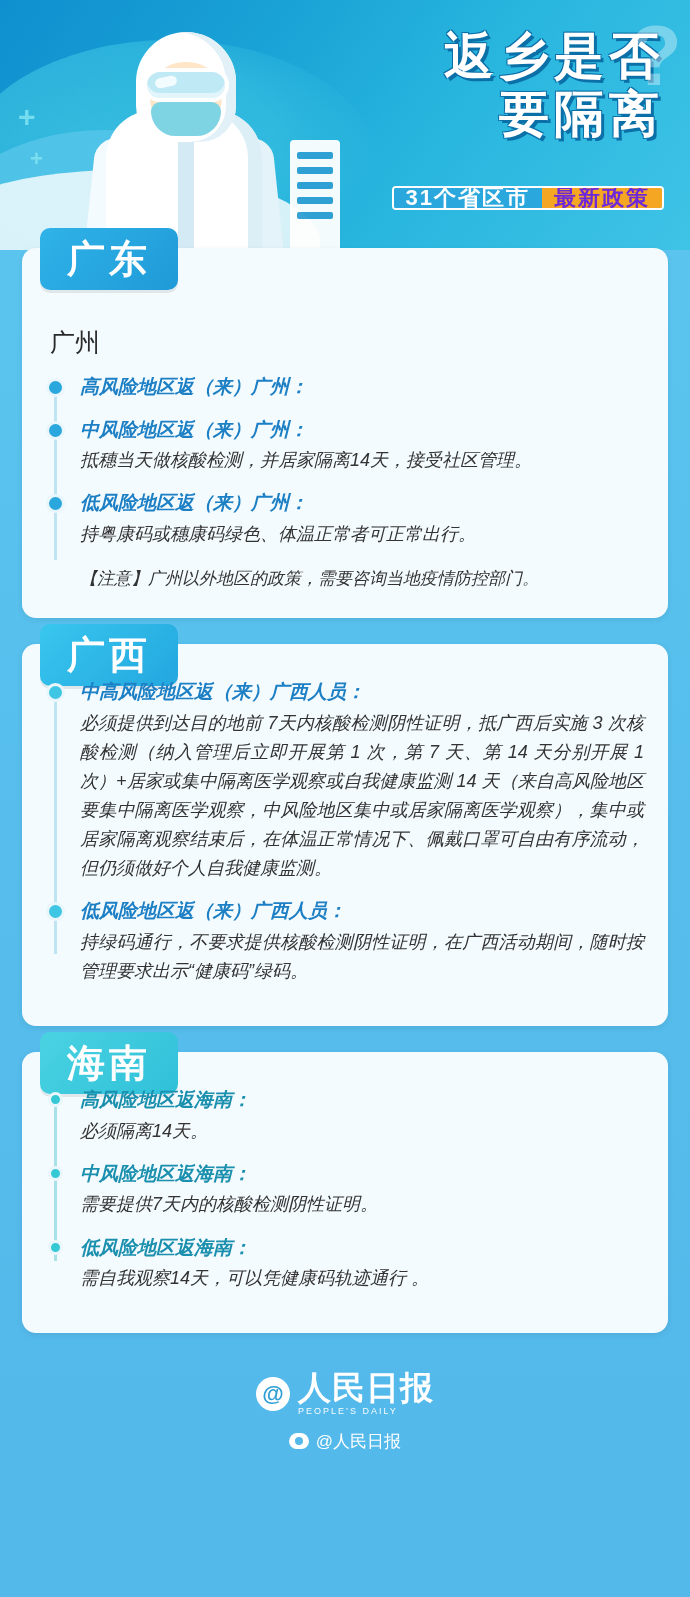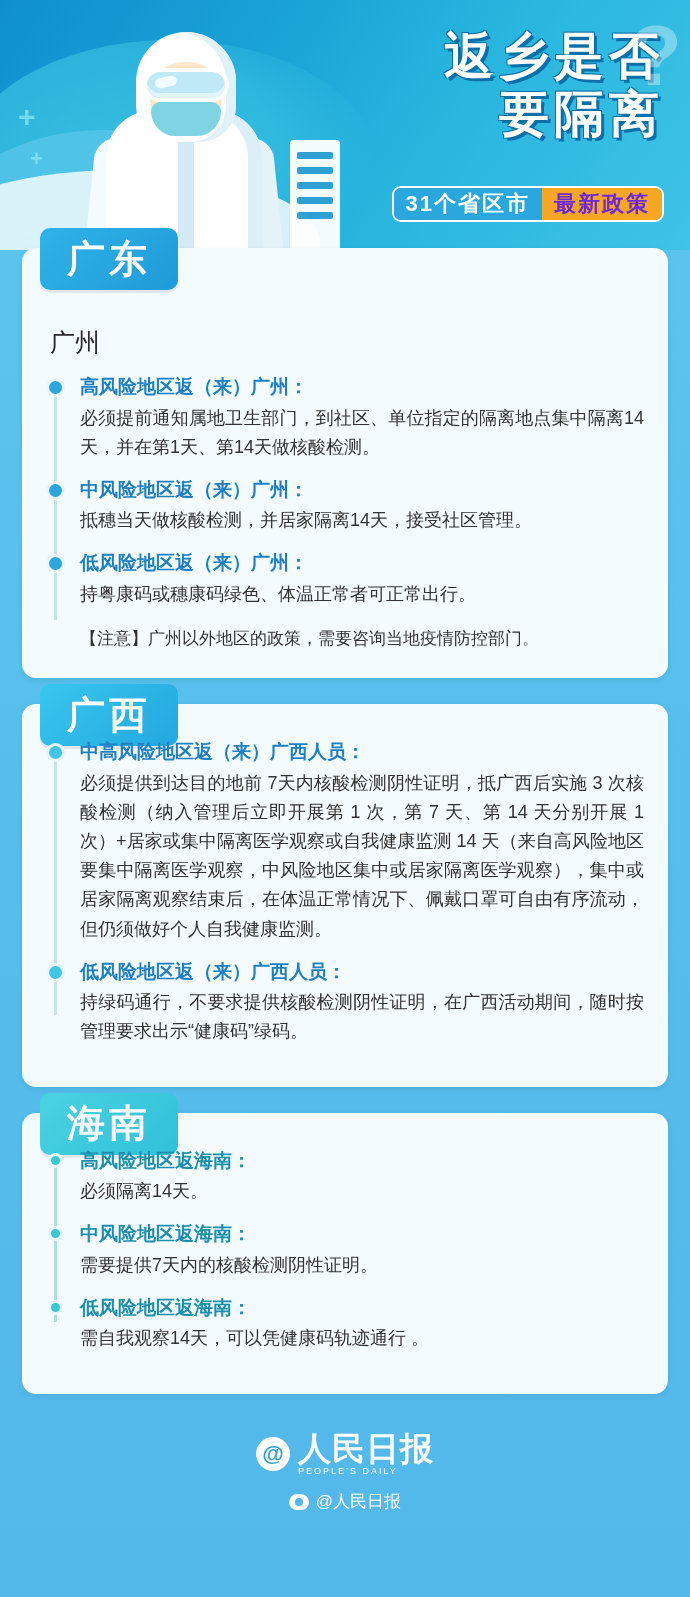--- a/index.html
+++ b/index.html
@@ -119,22 +119,22 @@
     line-height: 1.15;
     text-shadow: 3px 3px 0 #0b6fa8, -1px -1px 0 #0b6fa8, 1px -1px 0 #0b6fa8, -1px 1px 0 #0b6fa8;
   }
   .qmark {
     position: absolute; right: 8px; top: 12px;
     font-size: 86px; font-weight: bold; color: rgba(255,255,255,.35);
     line-height: 1;
   }
   .hdr-sub {
     position: absolute; right: 26px; top: 186px;
-    display: flex; align-items: stretch; height: 36px;
-    border: 2px solid #ffffff; border-radius: 9px; overflow: hidden;
+    display: flex; align-items: stretch; height: 24px;
+    border: 2px solid #ffffff; border-radius: 4px; overflow: hidden;
   }
   .hdr-sub-left {
     background: #2aa7dd; color: #ffffff; font-size: 22px; font-weight: bold;
     padding: 4px 12px; letter-spacing: 2px; display: flex; align-items: center;
   }
   .hdr-sub-right {
     background: #f5a623; color: #6d28d9; font-size: 22px; font-weight: bold;
     padding: 4px 12px; letter-spacing: 2px; display: flex; align-items: center;
   }
 
@@ -162,21 +162,21 @@
   .tag-gx { background: linear-gradient(135deg, #38c6ee, #23a7df); }
   .tag-hn { background: linear-gradient(135deg, #4ad3e2, #2fc0d9); }
 
   .city-name {
     font-size: 25px; color: #2a2a2a; font-weight: normal;
     margin: 0 0 14px 4px;
   }
   .card.no-city { padding-top: 34px; }
 
   
-  .tl { position: relative; padding-left: 34px; }
+  .tl { position: relative; padding-left: 34px; font-style: italic; }
   .tl:before {
     content: ""; position: absolute; left: 8px; top: 10px; bottom: 32px;
     width: 3px; background: #bfe4f2;
   }
   .tl.tl-teal:before { background: #a8e2e8; }
   .item { position: relative; margin-bottom: 14px; }
   .dot {
     position: absolute; left: -34px; top: 5px;
     width: 19px; height: 19px; border-radius: 50%;
     background: #2aa7dd; border: 3px solid #e9f6fb;
@@ -271,21 +271,20 @@
 
 <div class="content">
 
   <div class="card first">
     <div class="prov-tag tag-gd">广东</div>
     <div class="city-name">广州</div>
     <div class="tl">
       <div class="item">
         <div class="dot"></div>
         <div class="item-title">高风险地区返（来）广州：</div>
-        <div class="item-body">必须提前通知属地卫生部门，到社区、单位指定的隔离地点集中隔离14天，并在第1天、第14天做核酸检测。</div>
       </div>
       <div class="item">
         <div class="dot"></div>
         <div class="item-title">中风险地区返（来）广州：</div>
         <div class="item-body">抵穗当天做核酸检测，并居家隔离14天，接受社区管理。</div>
       </div>
       <div class="item">
         <div class="dot"></div>
         <div class="item-title">低风险地区返（来）广州：</div>
         <div class="item-body">持粤康码或穗康码绿色、体温正常者可正常出行。</div>

